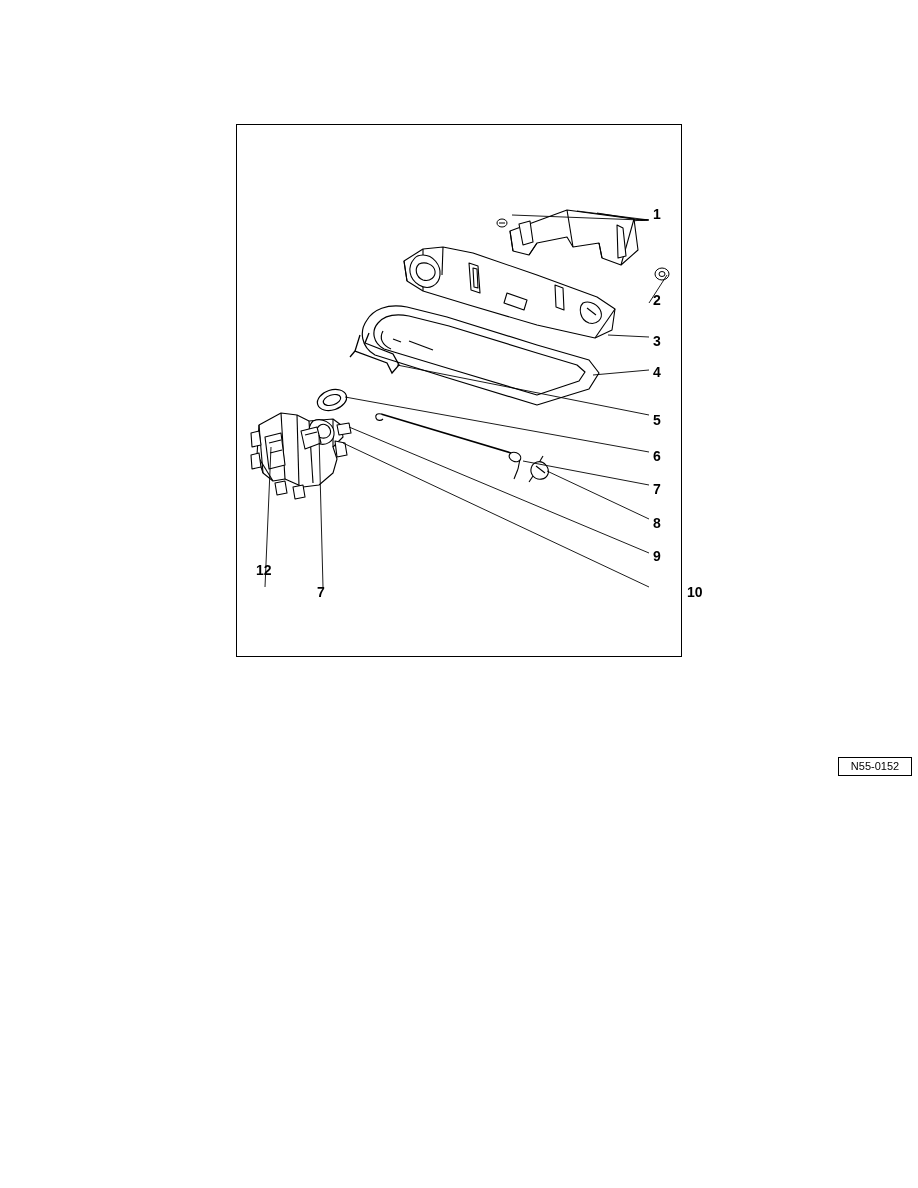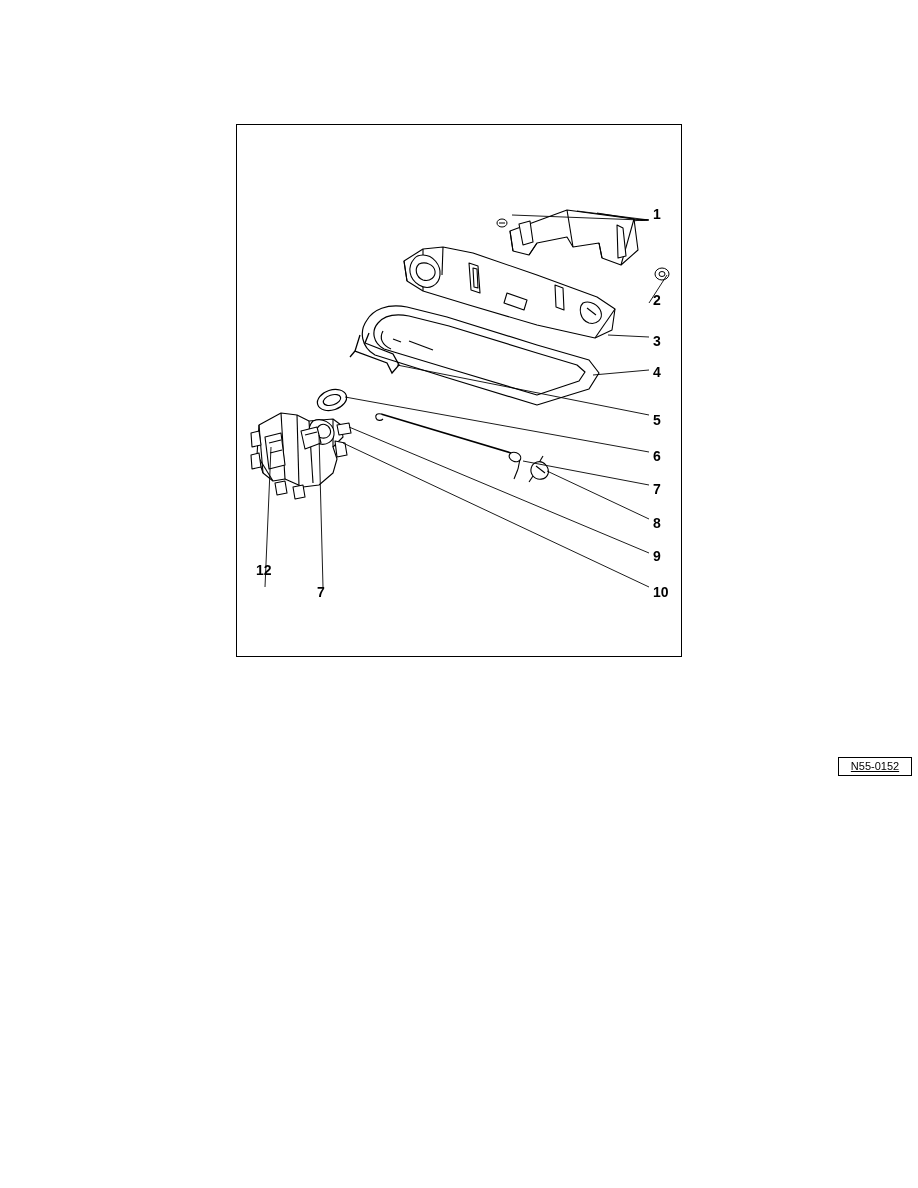--- a/index.html
+++ b/index.html
@@ -60,21 +60,20 @@
   #image-code-box span {
     position: absolute;
     left: 0; top: 0;
     width: 72px;
     height: 17px;
     line-height: 17px;
     text-align: center;
     font-family: "Liberation Sans", sans-serif;
     font-size: 11px;
     color: #000000;
-    text-decoration: underline;
   }
 </style>
 </head>
 <body>
 
 <div id="page">
 
   <div id="figure-frame">
 
     <svg id="figure-svg" width="444" height="531" viewBox="0 0 444 531">
@@ -248,17 +247,17 @@
 
   <div class="callout" style="left:653px; top:207px;">1</div>
   <div class="callout" style="left:653px; top:293px;">2</div>
   <div class="callout" style="left:653px; top:334px;">3</div>
   <div class="callout" style="left:653px; top:365px;">4</div>
   <div class="callout" style="left:653px; top:413px;">5</div>
   <div class="callout" style="left:653px; top:449px;">6</div>
   <div class="callout" style="left:653px; top:482px;">7</div>
   <div class="callout" style="left:653px; top:516px;">8</div>
   <div class="callout" style="left:653px; top:549px;">9</div>
-  <div class="callout" style="left:653px; top:585px;">10</div>
+  <div class="callout" style="left:687px; top:585px;">10</div>
   <div class="callout" style="left:317px; top:585px;">7</div>
   <div class="callout" style="left:256px; top:563px;">12</div>
 
 </div>
 
 </body></html>

